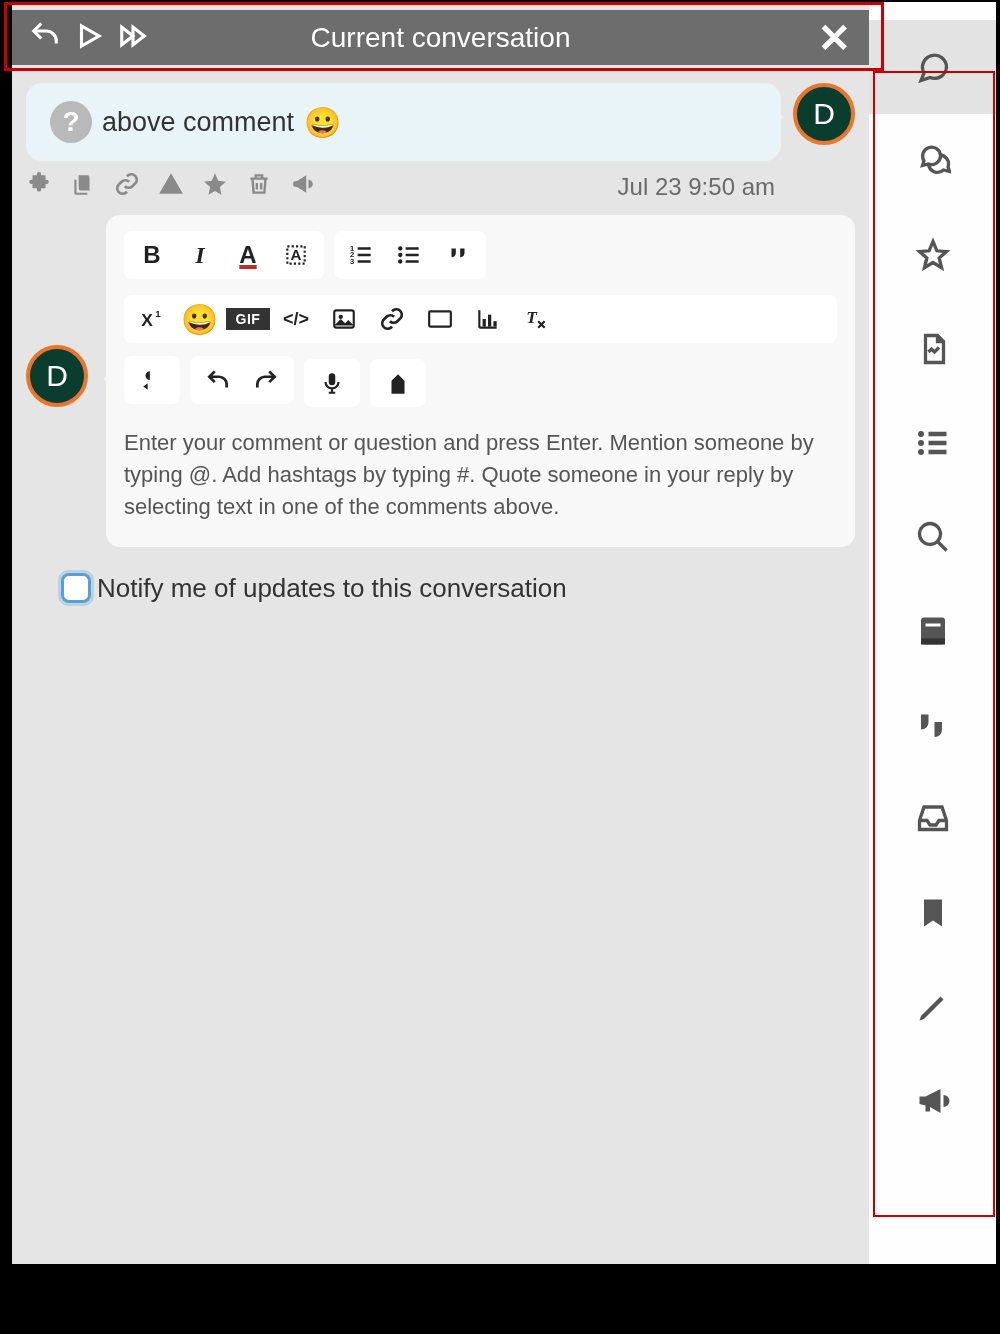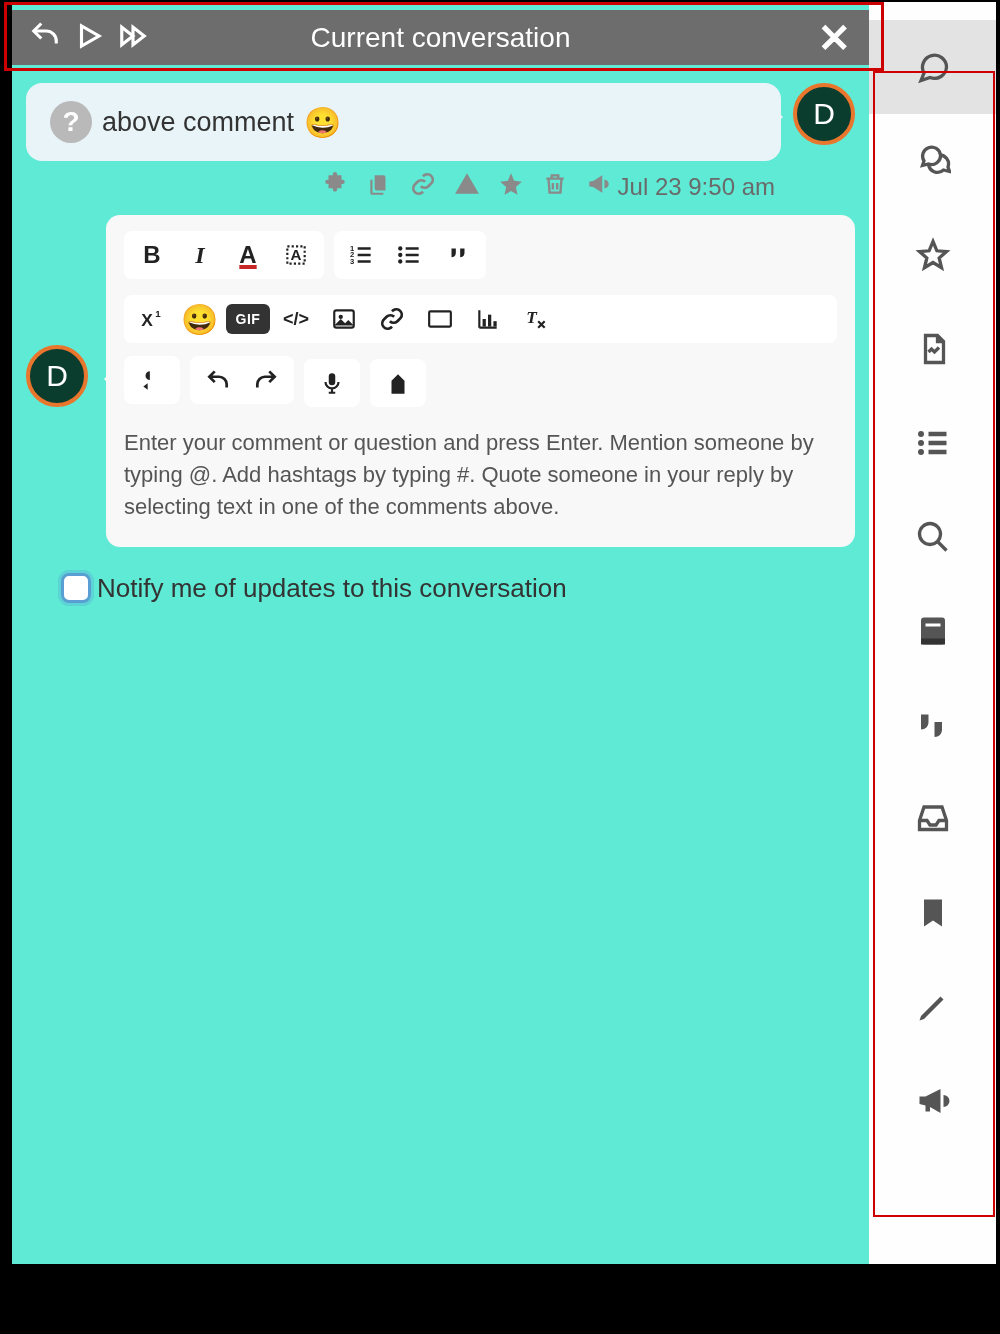--- a/index.html
+++ b/index.html
@@ -29,21 +29,21 @@
   .red-border-side {
     position: absolute;
     left: 873px; top: 71px;
     width: 122px; height: 1146px;
     border: 2px solid #c00;
     pointer-events: none;
     z-index: 50;
   }
   .main-col {
     flex: 1 1 auto;
-    background: #5eead4;
+    background: #e5e5e5;
     display: flex;
     flex-direction: column;
     position: relative;
     border-left: 8px solid #000;
   }
   .side-col {
     flex: 0 0 127px;
     background: #fefefe;
     display: flex;
     flex-direction: column;
@@ -131,21 +131,21 @@
     align-items: center;
     justify-content: center;
     font-size: 30px;
     font-weight: 500;
     flex: 0 0 62px;
   }
   .comment-meta {
     display: flex;
     gap: 6px;
     align-items: center;
-    justify-content: flex-end;
+    justify-content: space-between;
     padding: 10px 80px 12px 0;
     color: #6a6a6a;
     font-size: 24px;
   }
   .meta-icons { display: flex; gap: 18px; align-items: center; }
   .micon svg { width: 26px; height: 26px; fill: #8a8a8a; }
   
   .editor-row {
     display: flex;
     gap: 18px;
@@ -186,22 +186,22 @@
     align-items: center;
     justify-content: center;
     cursor: pointer;
     border-radius: 4px;
     font-size: 24px;
     font-weight: 700;
     color: #222;
   }
   .tb-btn svg { width: 26px; height: 26px; fill: #222; }
   .tb-btn.gif { 
-    background:#333; color:#fff; border-radius:6px; font-size:14px; letter-spacing:0.5px;
-    width:44px; height:30px;
+    background:#333; color:#fff; border-radius:0; font-size:14px; letter-spacing:0.5px;
+    width:44px; height:22px;
   }
   .tb-underline { text-decoration: underline; text-decoration-color:#c62828; text-decoration-thickness:4px; }
   .placeholder {
     margin-top: 20px;
     color: #555;
     font-size: 22px;
     line-height: 1.45;
   }
   
   .notify-row {

